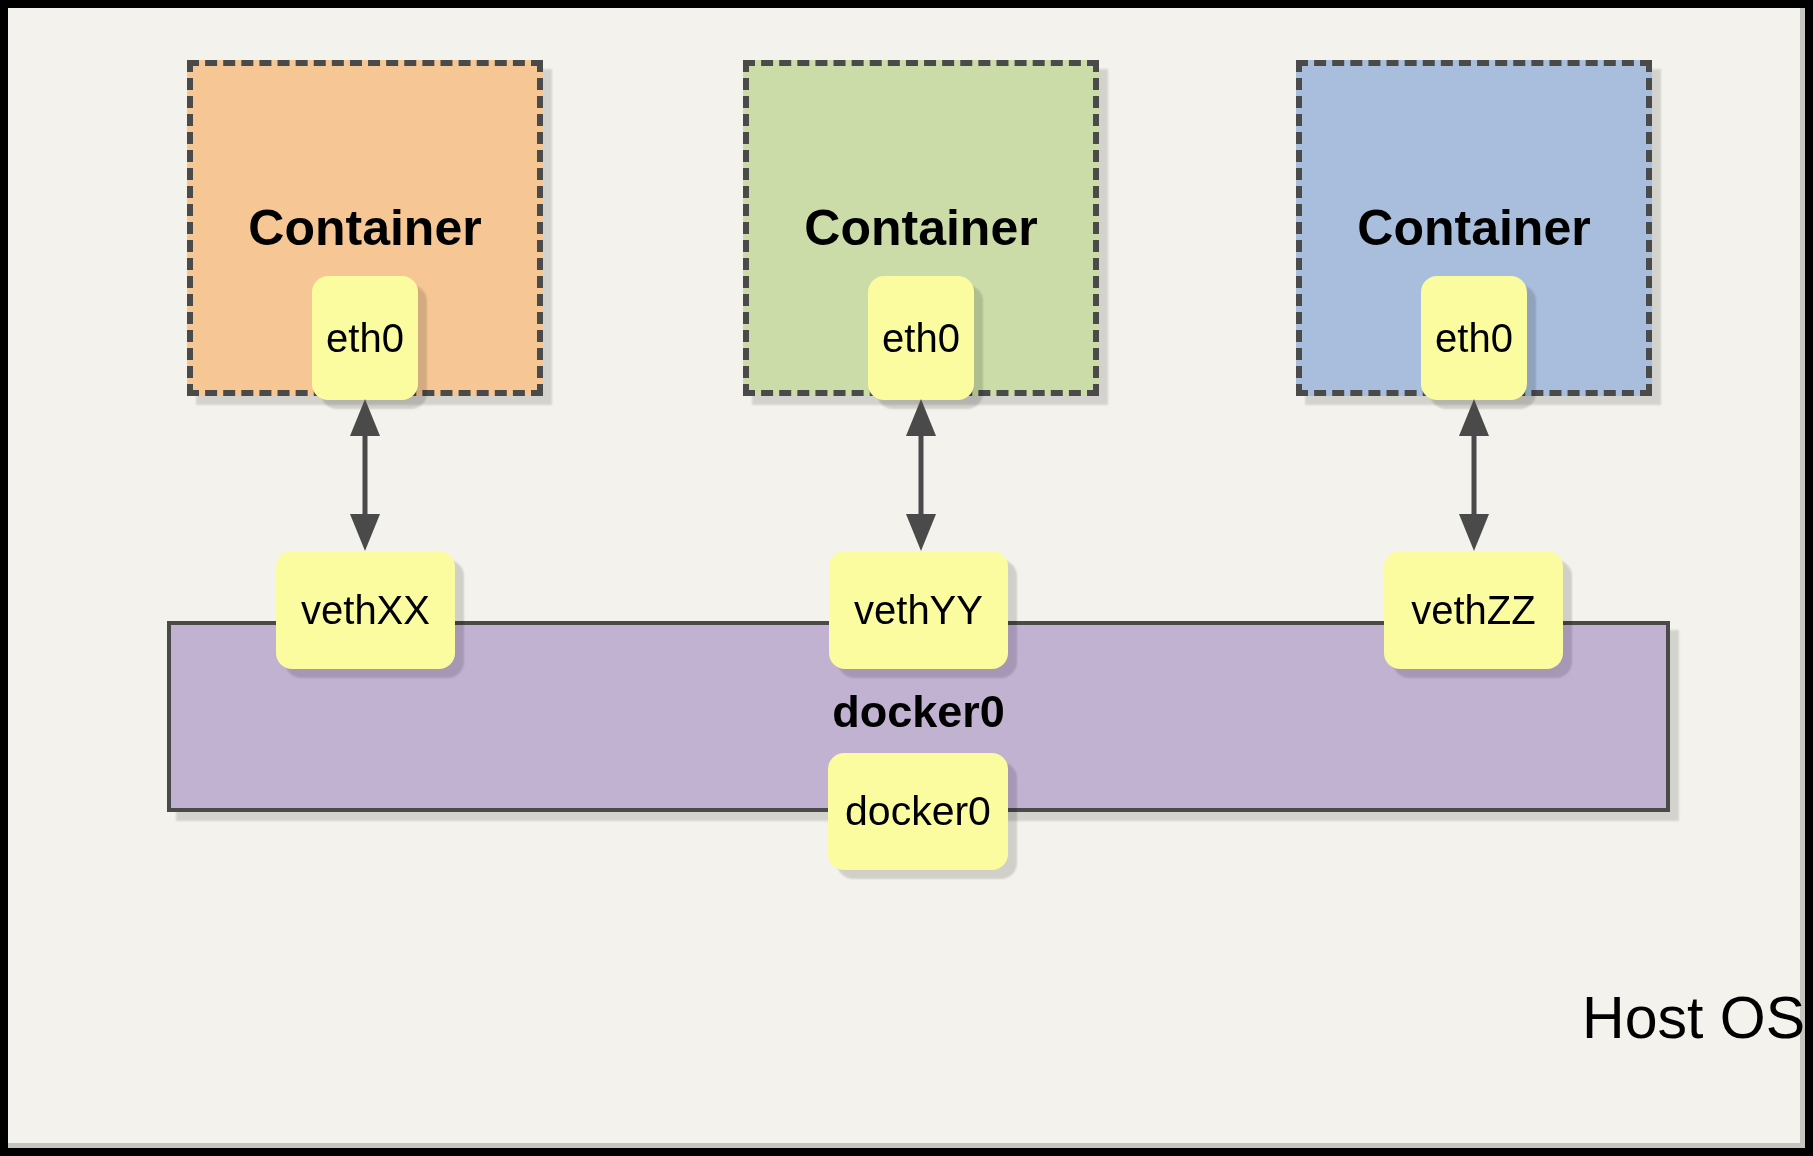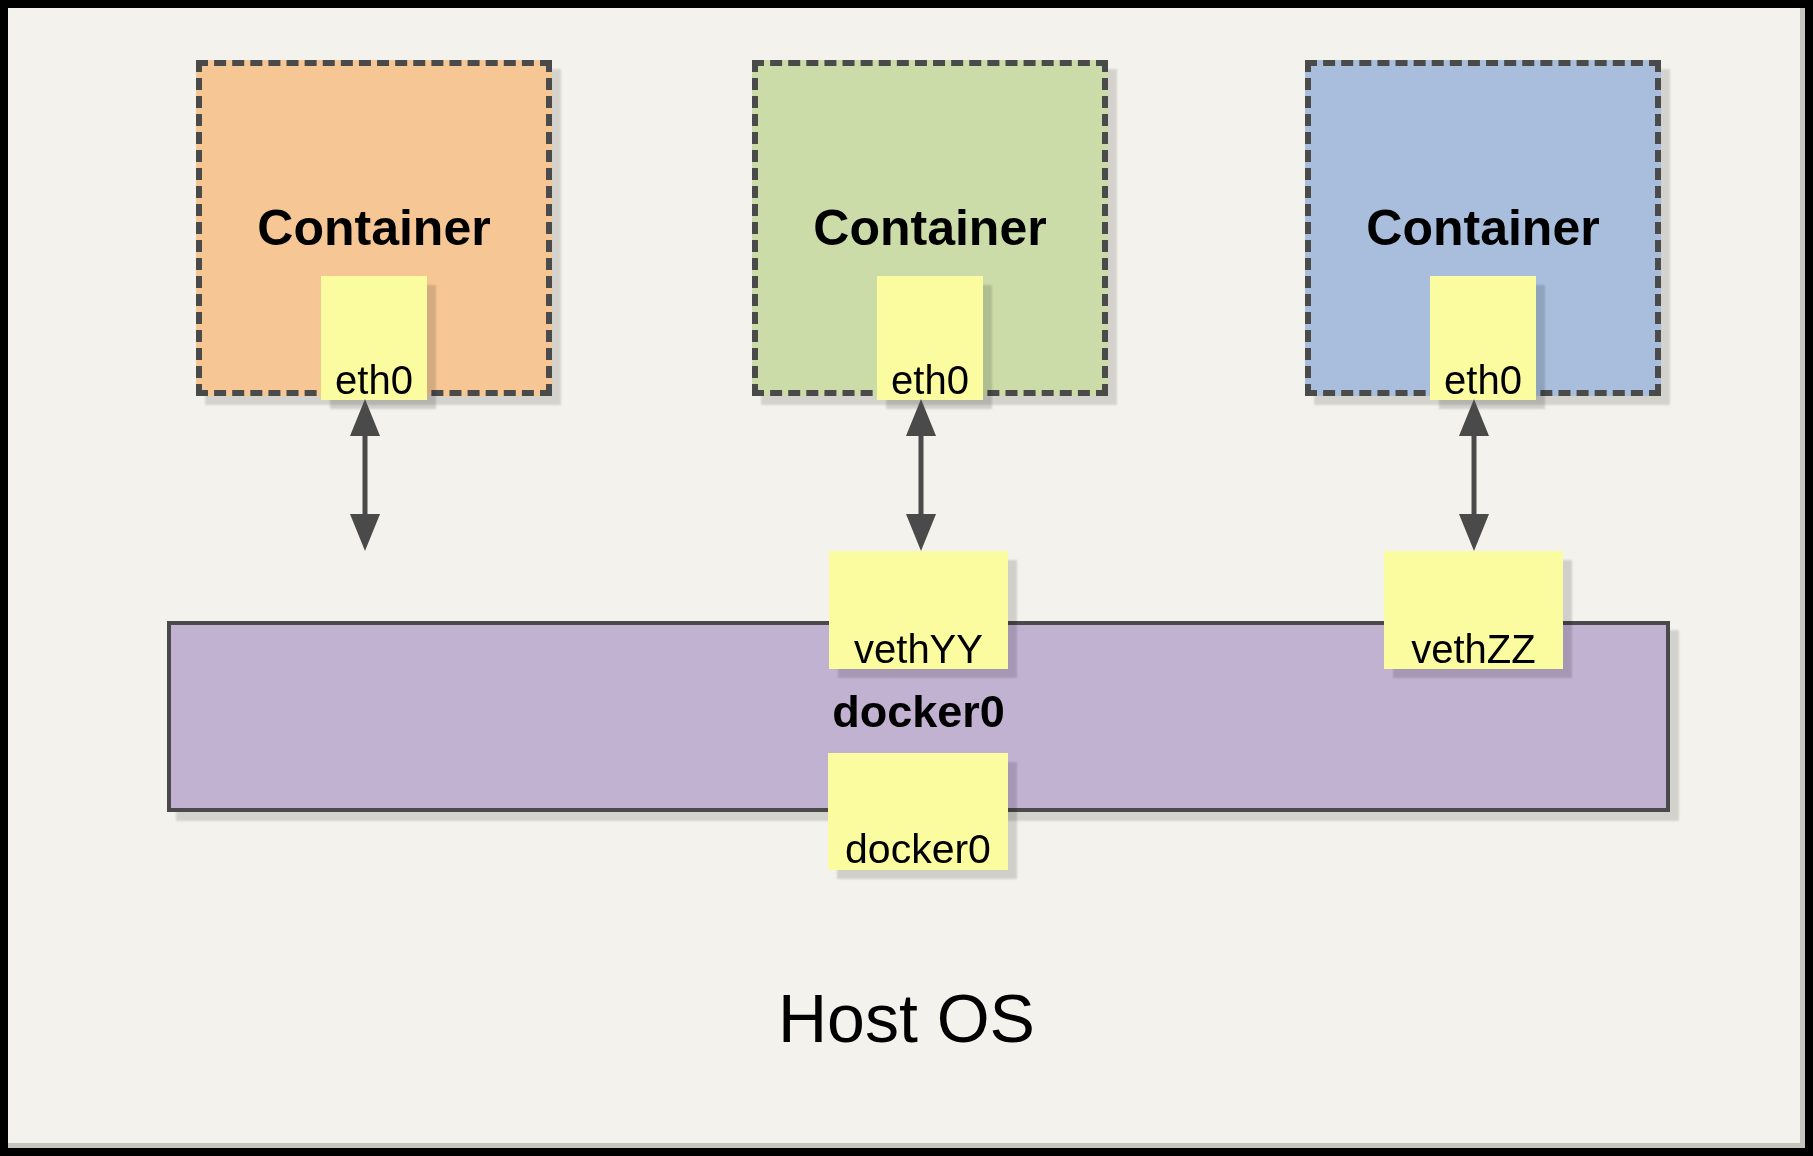--- a/index.html
+++ b/index.html
@@ -14,36 +14,35 @@
     color:#000;
     box-shadow:inset -5px -5px 0 #c6c4be;
   }
   
   .cbox{
     position:absolute;
     top:52px;width:356px;height:336px;
     box-sizing:border-box;
     border:6px dashed #4a4a4a;
     box-shadow:9px 9px 2px rgba(0,0,0,0.13);
-    margin-left:9px;
   }
   .cbox.c1{left:179px;background:#F6C795;}
   .cbox.c2{left:735px;background:#CCDCA9;}
   .cbox.c3{left:1288px;background:#A8BEDC;}
   .cbox .clabel{
     position:absolute;left:0;right:0;top:137px;
     text-align:center;
     font-size:50px;line-height:50px;font-weight:bold;
   }
   .ybox{
     position:absolute;
     background:#FBFBA0;
     box-shadow:9px 9px 2px rgba(0,0,0,0.14);
-    display:flex;align-items:flex-end;justify-content:center;
-    font-size:40px;line-height:40px;
+    display:flex;align-items:center;justify-content:center;
+    font-size:40px;line-height:40px;border-radius:16px;
   }
   .eth{
     left:50%;margin-left:-53px;top:210px;
     width:106px;height:124px;
   }
   
   .arrow{position:absolute;top:390px;width:44px;height:154px;}
   .arrow.a1{left:335px;}
   .arrow.a2{left:891px;}
   .arrow.a3{left:1444px;}
@@ -69,22 +68,22 @@
   .docker-if{
     left:820px;top:745px;width:180px;height:117px;
     font-size:41px;line-height:41px;
   }
   .ip-label{
     position:absolute;left:1010px;top:841px;
     font-size:41px;line-height:41px;
   }
   .host-label{
     position:absolute;left:0;right:0;top:962px;
-    text-align:center;
-    font-size:68px;line-height:96px;
+    text-align:right;
+    font-size:59px;line-height:96px;
   }
 </style>
 </head>
 <body>
 
 <div class="stage">
 
   <div class="cbox c1">
     <div class="clabel">Container</div>
     <div class="ybox eth">
@@ -119,20 +118,23 @@
     <line x1="22" y1="32" x2="22" y2="122" stroke="#4a4a4a" stroke-width="5"></line>
     <polygon points="22,1 7,38 37,38" fill="#4a4a4a"></polygon>
     <polygon points="22,153 7,116 37,116" fill="#4a4a4a"></polygon>
   </svg>
   <svg class="arrow a3" viewBox="0 0 44 154">
     <line x1="22" y1="32" x2="22" y2="122" stroke="#4a4a4a" stroke-width="5"></line>
     <polygon points="22,1 7,38 37,38" fill="#4a4a4a"></polygon>
     <polygon points="22,153 7,116 37,116" fill="#4a4a4a"></polygon>
   </svg>
 
+  <div class="ybox veth v1">
+    <span>vethXX</span>
+  </div>
   <div class="ybox veth v3">
     <span>vethZZ</span>
   </div>
   <div class="ybox veth v2">
     <span>vethYY</span>
   </div>
 
   <div class="ybox docker-if">
     <span>docker0</span>
   </div>

